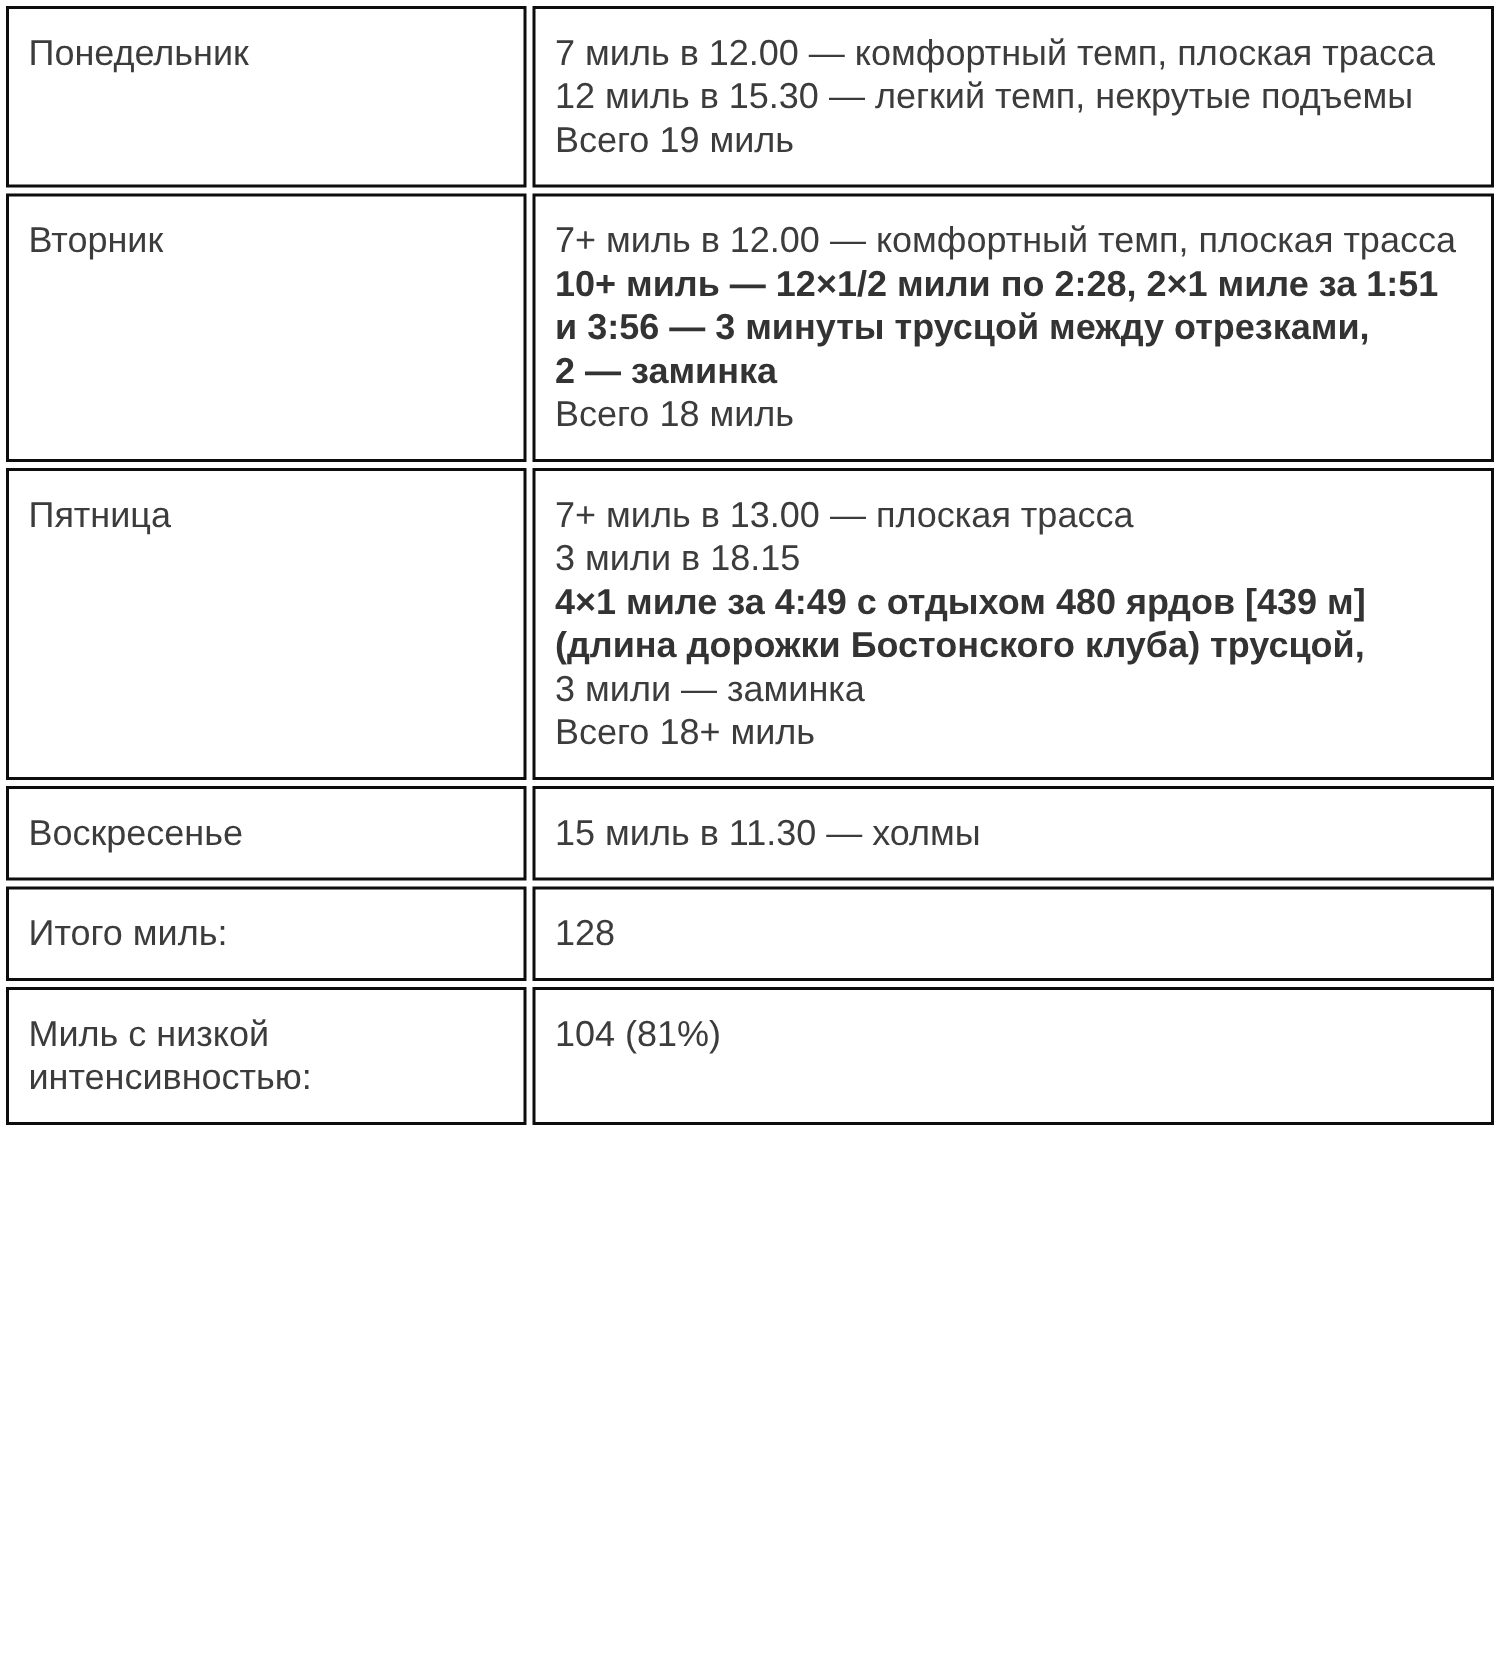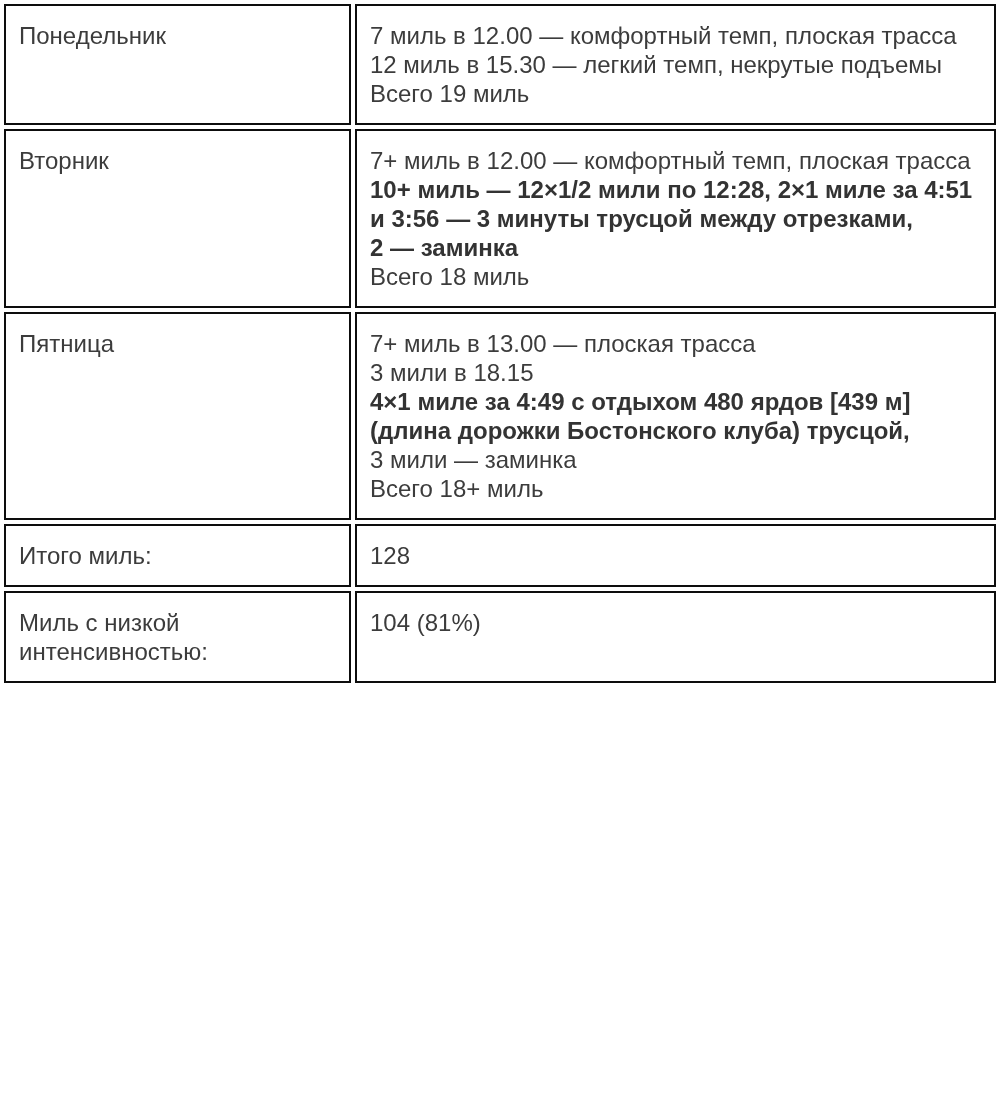--- a/index.html
+++ b/index.html
@@ -52,37 +52,45 @@
           <div class="line">12 миль в 15.30 — легкий темп, некрутые подъемы</div>
           <div class="line">Всего 19 миль</div>
         </td>
     </tr>
     <tr>
       <td class="day-cell">
           <div class="line">Вторник</div>
         </td>
       <td class="details-cell">
           <div class="line">7+ миль в 12.00 — комфортный темп, плоская трасса</div>
-          <div class="line bold">10+ миль — 12×1/2 мили по 12:28, 2×1 миле за 4:51</div>
+          <div class="line bold">10+ миль — 12×1/2 мили по 2:28, 2×1 миле за 1:51</div>
           <div class="line bold">и 3:56 — 3 минуты трусцой между отрезками,</div>
           <div class="line bold">2 — заминка</div>
           <div class="line">Всего 18 миль</div>
         </td>
     </tr>
     <tr>
       <td class="day-cell">
           <div class="line">Пятница</div>
         </td>
       <td class="details-cell">
           <div class="line">7+ миль в 13.00 — плоская трасса</div>
           <div class="line">3 мили в 18.15</div>
           <div class="line bold">4×1 миле за 4:49 с отдыхом 480 ярдов [439 м]</div>
           <div class="line bold">(длина дорожки Бостонского клуба) трусцой,</div>
           <div class="line">3 мили — заминка</div>
           <div class="line">Всего 18+ миль</div>
+        </td>
+    </tr>
+    <tr>
+      <td class="day-cell">
+          <div class="line">Воскресенье</div>
+        </td>
+      <td class="details-cell">
+          <div class="line">15 миль в 11.30 — холмы</div>
         </td>
     </tr>
     <tr>
       <td class="day-cell">
           <div class="line">Итого миль:</div>
         </td>
       <td class="details-cell">
           <div class="line">128</div>
         </td>
     </tr>

